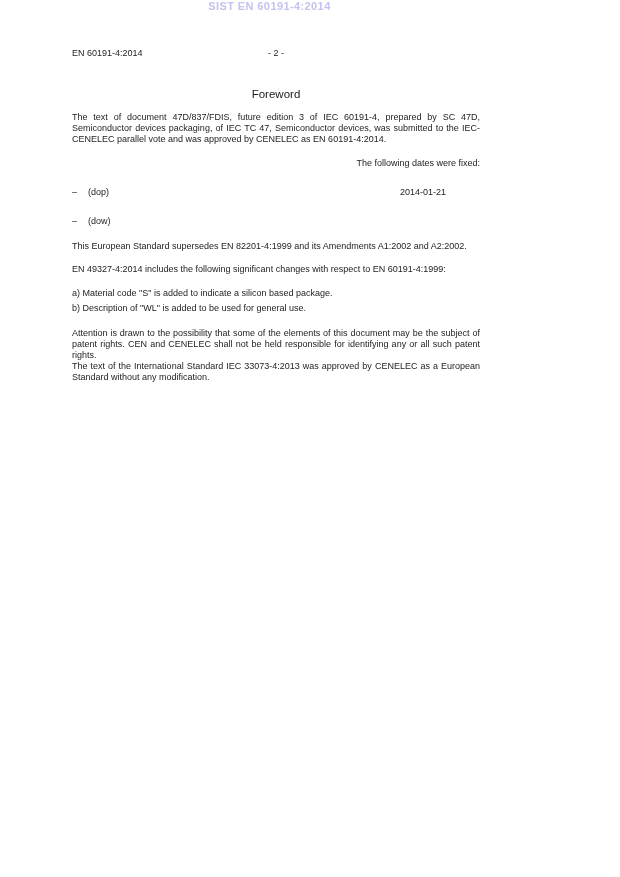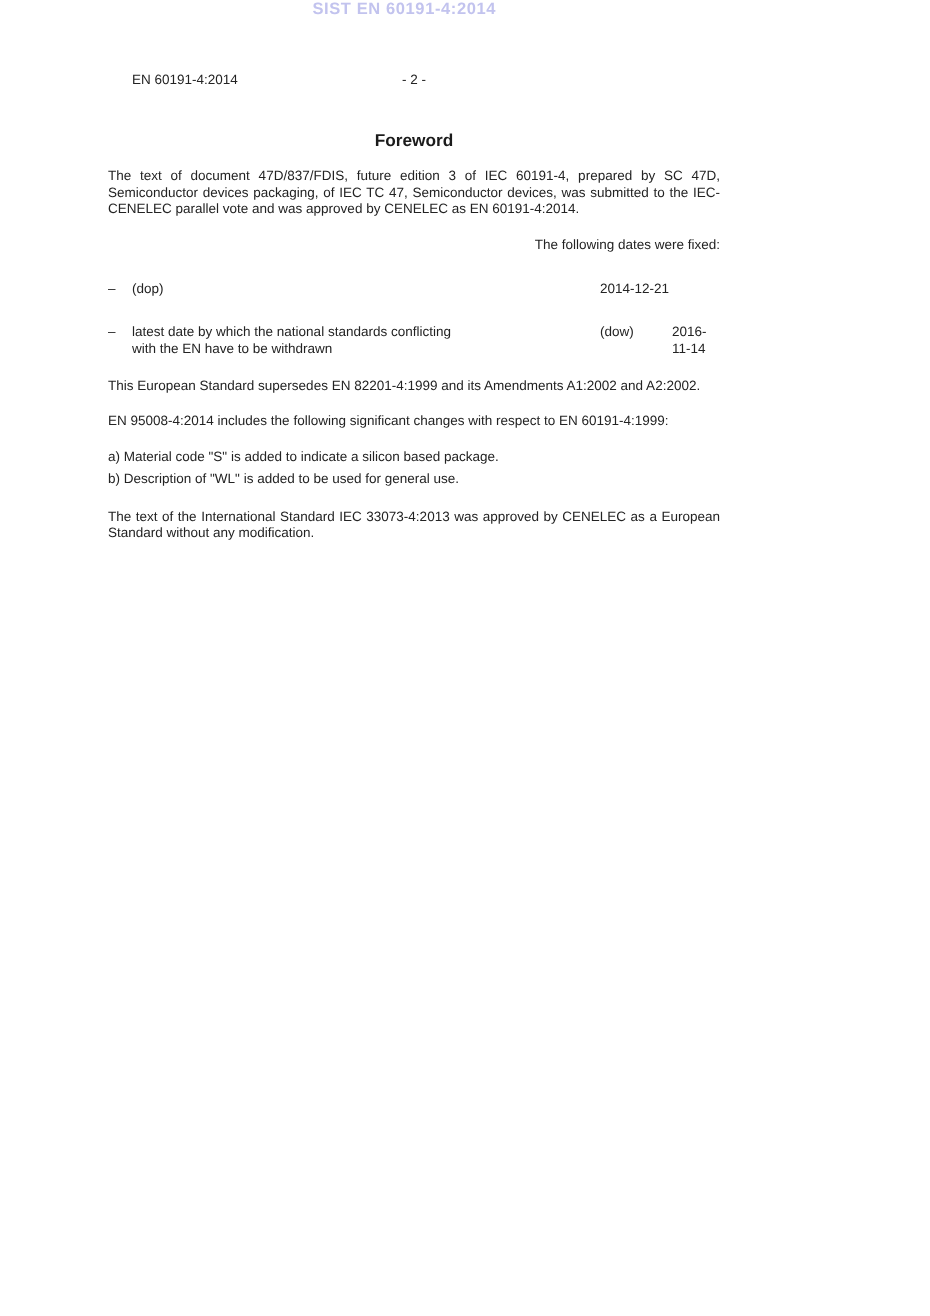--- a/index.html
+++ b/index.html
@@ -33,35 +33,35 @@
   .content {
     position: relative;
     padding: 48px 59px 0 72px;
   }
   .header-row {
     position: relative;
     height: 11px;
   }
   .hdr-left {
     position: absolute;
-    left: 16px;
+    left: 0;
     top: 0;
   }
   .hdr-center {
     position: absolute;
     left: 0;
     right: 0;
     top: 0;
     text-align: center;
   }
   .section-title {
     text-align: center;
     font-size: 11.5px;
     line-height: 13px;
-    font-weight: bold;
+    font-weight: normal;
     color: #1b1b1b;
     margin: 29px 0 11px 0;
   }
   .section-title.endorsement {
     margin: 32px 0 13px 0;
   }
   p {
     margin: 0 0 12px 0;
   }
   .just {
@@ -98,37 +98,35 @@
 
     <div class="section-title">Foreword</div>
 
     <p class="just p-after-13">The text of document 47D/837/FDIS, future edition 3 of IEC 60191-4, prepared by SC 47D, Semiconductor devices packaging, of IEC TC 47, Semiconductor devices, was submitted to the IEC-CENELEC parallel vote and was approved by CENELEC as EN 60191-4:2014.</p>
 
     <p class="p-after-18">The following dates were fixed:</p>
 
     <div class="date-row">
       <span class="dash">–</span>
       <span class="dcode">(dop)</span>
-      <span class="ddate">2014-12-21</span>
+      <span class="ddate">2014-01-21</span>
     </div>
 
     <div class="date-row last">
       <span class="dash">–</span>
-      <span class="dtext">latest date by which the national standards conflicting
-with the EN have to be withdrawn</span>
       <span class="dcode">(dow)</span>
-      <span class="ddate">2016-11-14</span>
     </div>
 
     <p>This European Standard supersedes EN 82201-4:1999 and its Amendments A1:2002 and A2:2002.</p>
 
-    <p class="p-after-13">EN 95008-4:2014 includes the following significant changes with respect to EN 60191-4:1999:</p>
+    <p class="p-after-13">EN 49327-4:2014 includes the following significant changes with respect to EN 60191-4:1999:</p>
 
     <p class="p-after-4">a) Material code "S" is added to indicate a silicon based package.</p>
 
     <p class="p-after-14">b) Description of "WL" is added to be used for general use.</p>
 
+    <p class="just p-after-0">Attention is drawn to the possibility that some of the elements of this document may be the subject of patent rights. CEN and CENELEC shall not be held responsible for identifying any or all such patent rights.</p>
 
 
     <p class="just p-after-0">The text of the International Standard IEC 33073-4:2013 was approved by CENELEC as a European Standard without any modification.</p>
 
   </div>
 </div>
 
 </body></html>

